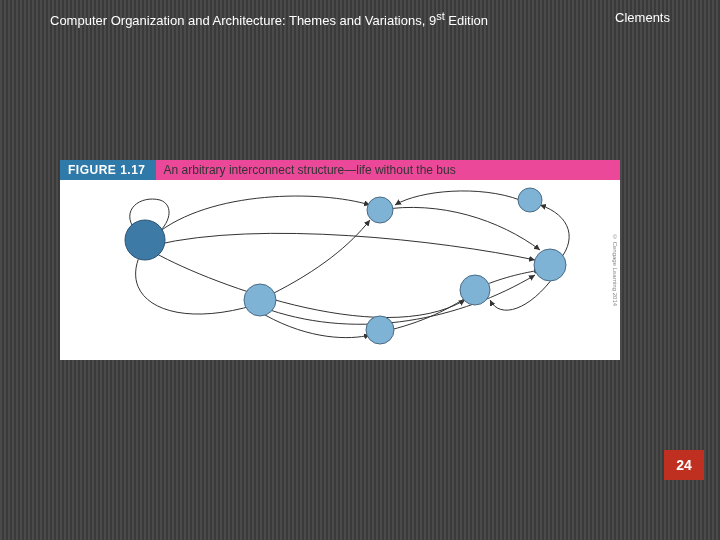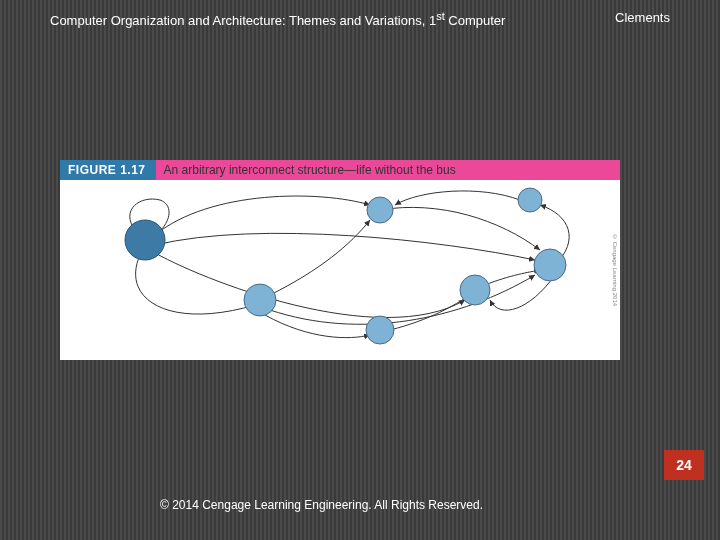--- a/index.html
+++ b/index.html
@@ -127,21 +127,21 @@
   }
 </style>
 </head>
 <body>
 
 <div class="slide">
   <div class="inner">
 
     <div class="header">
       <span class="title">
-        <span>Computer Organization and Architecture: Themes and Variations, 1</span><sup>st</sup><span> Computer</span>
+        <span>Computer Organization and Architecture: Themes and Variations, 9</span><sup>st</sup><span> Edition</span>
       </span>
       <span class="author">Clements</span>
     </div>
 
     <div class="figure-wrap">
       <div class="fig-header">
         <div class="fig-label">FIGURE 1.17</div>
         <div class="fig-caption">An arbitrary interconnect structure—life without the bus</div>
       </div>
       <div class="fig-body">
@@ -172,17 +172,16 @@
           <circle class="node" cx="320" cy="30" r="13"></circle>
           <circle class="node" cx="320" cy="150" r="14"></circle>
           <circle class="node" cx="415" cy="110" r="15"></circle>
           <circle class="node" cx="470" cy="20" r="12"></circle>
           <circle class="node" cx="490" cy="85" r="16"></circle>
         </svg>
         <div class="side-credit">© Cengage Learning 2014</div>
       </div>
     </div>
 
-    <div class="copyright">© 2014 Cengage Learning Engineering. All Rights Reserved.</div>
   </div>
 
   <div class="page-num">24</div>
 </div>
 
 </body></html>

